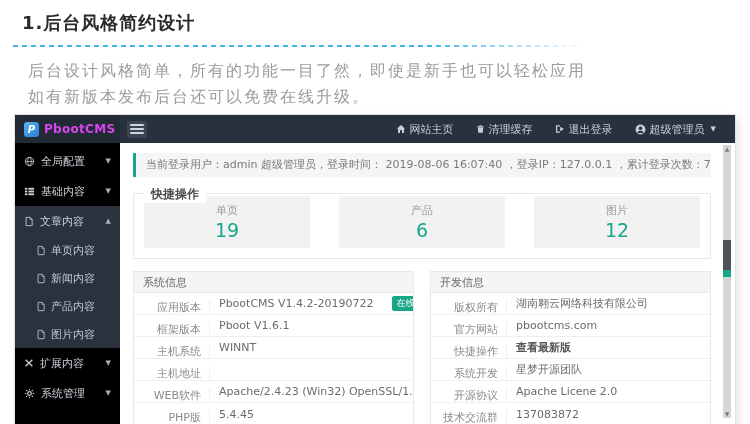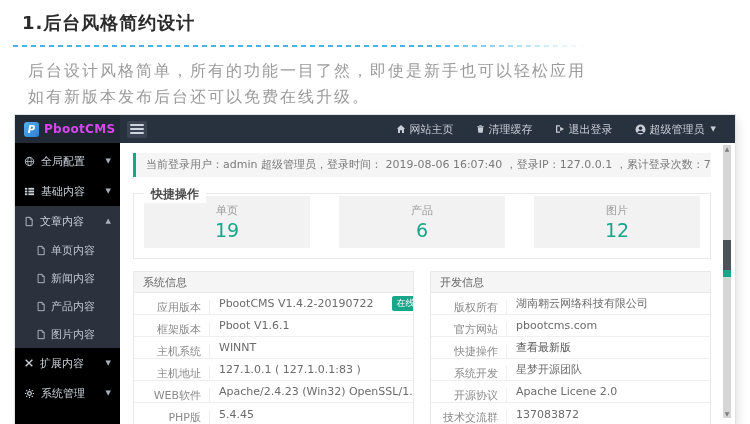--- a/index.html
+++ b/index.html
@@ -71,21 +71,21 @@
   .tables { display:flex; gap:16px; margin-top:12px; }
   .info-table { flex:1; border:1px solid #e9e9e9; font-size:11px; min-width:0; }
   .table-title { height:21px; line-height:21px; background:#f5f5f5; border-bottom:1px solid #e9e9e9;
     padding:0 9px; color:#666; }
   .t-row { display:flex; align-items:stretch; height:22px; border-bottom:1px solid #efefef; }
   .t-row:last-child { border-bottom:none; }
   .t-label { flex:0 0 76px; border-right:1px solid #efefef; color:#8a8a8a;
     display:flex; align-items:center; justify-content:flex-end; padding-right:8px; white-space:nowrap;margin-top:7px; }
   .t-value { flex:1; display:flex; align-items:center; padding-left:9px; color:#6b6b6b;
     white-space:nowrap; overflow:hidden;gap:13px; }
-  .t-value.bold { font-weight:normal; color:#555; cursor:pointer; }
+  .t-value.bold { font-weight:bold; color:#555; cursor:pointer; }
   .badge { background:#18a689; color:#fff; font-size:9px; padding:1px 5px; border-radius:2px;
     margin-left:5px; cursor:pointer; flex:0 0 auto; }
 
   
   .scrollbar { position:absolute; top:2px; bottom:6px; right:4px; width:8px; background:#d6d6d6; }
   .sb-arrow { position:absolute; left:0; width:8px; height:8px; color:#7d7d7d; font-size:6px;
     line-height:8px; text-align:center; cursor:pointer; }
   .sb-arrow.up { top:0; }
   .sb-arrow.down { bottom:0; }
   .sb-thumb { position:absolute; left:0; top:95px; width:8px; height:30px; background:#4c5258;
@@ -293,23 +293,20 @@
                 </div>
               </div>
               <div class="t-row">
                 <span class="t-label">主机系统</span>
                 <div class="t-value">
                   <span>WINNT</span>
                 </div>
               </div>
               <div class="t-row">
                 <span class="t-label">主机地址</span>
-                <div class="t-value">
-                  <span>127.1.0.1 ( 127.1.0.1:83 )</span>
-                </div>
               </div>
               <div class="t-row">
                 <span class="t-label">WEB软件</span>
                 <div class="t-value">
                   <span>Apache/2.4.23 (Win32) OpenSSL/1.0.2j PHP/5.4.45</span>
                 </div>
               </div>
               <div class="t-row">
                 <span class="t-label">PHP版</span>
                 <div class="t-value">

